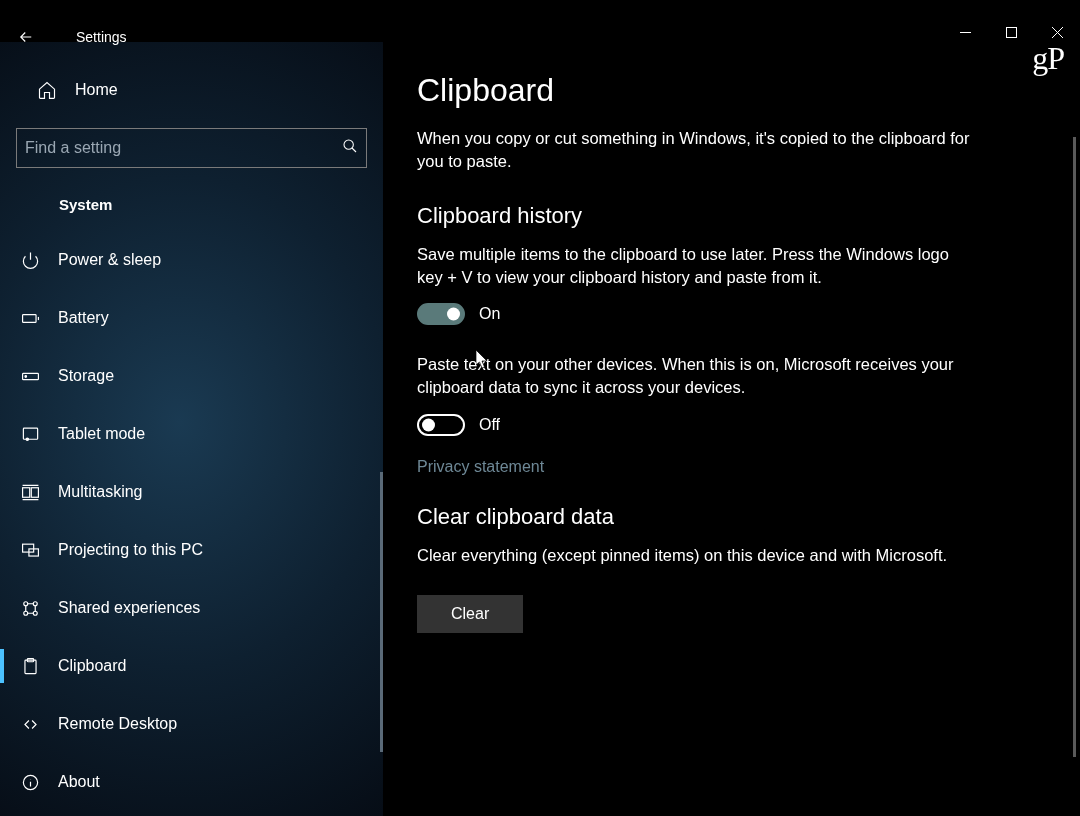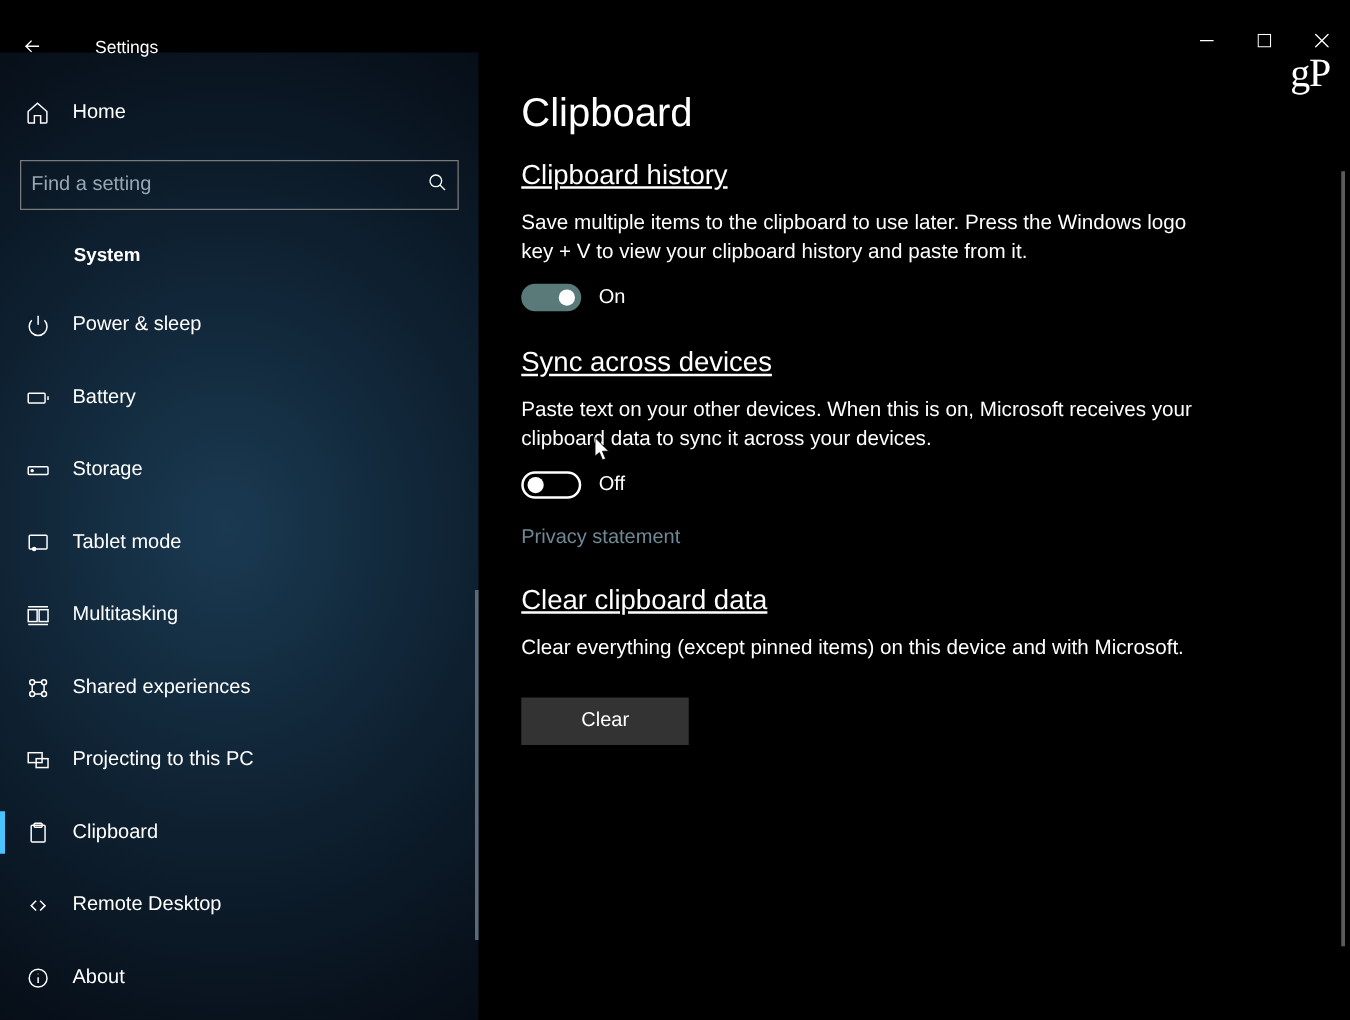--- a/index.html
+++ b/index.html
@@ -60,20 +60,21 @@
     padding-top: 28px;
     position: relative;
   }
   .home-row {
     display: flex;
     align-items: center;
     padding: 10px 20px 10px 20px;
     font-size: 16px;
     gap: 18px;
     cursor: pointer;
+    margin-left: 17px;
   }
   .search-box {
     margin: 18px 16px 0 16px;
     border: 1.5px solid #7a7a7a;
     height: 40px;
     display: flex;
     align-items: center;
     padding: 0 8px;
     justify-content: space-between;
     cursor: text;
@@ -140,21 +141,20 @@
     font-size: 16.5px;
     line-height: 1.4;
     color: #fff;
     max-width: 560px;
     margin-bottom: 30px;
   }
   .subhead {
     font-size: 22px;
     font-weight: 400;
     margin-bottom: 14px;
-    text-decoration: underline;
   }
   .group { margin-bottom: 28px; }
   .toggle-row {
     display: flex;
     align-items: center;
     gap: 14px;
     margin-top: 14px;
     margin-bottom: 6px;
   }
   .toggle {
@@ -187,21 +187,21 @@
     font-size: 16px;
     margin-top: 16px;
     display: inline-block;
     cursor: pointer;
   }
   .clear-btn {
     background: #333333;
     border: none;
     color: #fff;
     font-size: 16px;
-    padding: 10px 48px;
+    padding: 10px 34px;
     margin-top: 16px;
     cursor: pointer;
   }
   .cursor {
     position: absolute;
     left: 476px; top: 350px;
     z-index: 50;
   }
   .main-scroll {
     position: absolute;
@@ -309,38 +309,38 @@
               <rect x="2" y="6" width="9" height="12"></rect>
               <rect x="13" y="6" width="9" height="12"></rect>
               <path d="M2 3h20M2 21h20"></path>
             </svg>
           </span>
         <span>Multitasking</span>
       </li>
       <li class="nav-item">
         <span class="nav-icon">
             <svg width="19" height="19" viewBox="0 0 24 24" fill="none" stroke="#fff" stroke-width="1.5">
+              <rect x="2" y="4" width="14" height="10"></rect>
+              <rect x="10" y="10" width="12" height="9"></rect>
+            </svg>
+          </span>
+        <span>Projecting to this PC</span>
+      </li>
+      <li class="nav-item">
+        <span class="nav-icon">
+            <svg width="19" height="19" viewBox="0 0 24 24" fill="none" stroke="#fff" stroke-width="1.5">
               <circle cx="6" cy="6" r="2.5"></circle>
               <circle cx="18" cy="6" r="2.5"></circle>
               <circle cx="6" cy="18" r="2.5"></circle>
               <circle cx="18" cy="18" r="2.5"></circle>
               <path d="M8 6h8M6 8v8M18 8v8M8 18h8"></path>
             </svg>
           </span>
         <span>Shared experiences</span>
       </li>
-      <li class="nav-item">
-        <span class="nav-icon">
-            <svg width="19" height="19" viewBox="0 0 24 24" fill="none" stroke="#fff" stroke-width="1.5">
-              <rect x="2" y="4" width="14" height="10"></rect>
-              <rect x="10" y="10" width="12" height="9"></rect>
-            </svg>
-          </span>
-        <span>Projecting to this PC</span>
-      </li>
       <li class="nav-item active">
         <span class="nav-icon">
             <svg width="19" height="19" viewBox="0 0 24 24" fill="none" stroke="#fff" stroke-width="1.5">
               <rect x="5" y="4" width="14" height="17" rx="1"></rect>
               <rect x="8" y="2" width="8" height="4" rx="1"></rect>
             </svg>
           </span>
         <span>Clipboard</span>
       </li>
       <li class="nav-item">
@@ -359,34 +359,34 @@
             </svg>
           </span>
         <span>About</span>
       </li>
     </ul>
     <div class="sidebar-scroll"></div>
   </div>
 
   <div class="main">
     <h1 class="page-title">Clipboard</h1>
+    <p class="desc">When you copy or cut something in Windows, it's copied to the clipboard for you to paste.</p>
 
     <div class="group">
       <h2 class="subhead">Clipboard history</h2>
       <p class="desc" style="margin-bottom:13px">Save multiple items to the clipboard to use later. Press the Windows logo key + V to view your clipboard history and paste from it.</p>
       <div class="toggle-row">
         <div class="toggle on">
             <div class="thumb"></div>
           </div>
         <span class="toggle-label">On</span>
       </div>
     </div>
 
     <div class="group">
-      <h2 class="subhead">Sync across devices</h2>
       <p class="desc" style="margin-bottom:0">Paste text on your other devices. When this is on, Microsoft receives your clipboard data to sync it across your devices.</p>
       <div class="toggle-row">
         <div class="toggle off">
             <div class="thumb"></div>
           </div>
         <span class="toggle-label">Off</span>
       </div>
       <a class="link">Privacy statement</a>
     </div>
 

